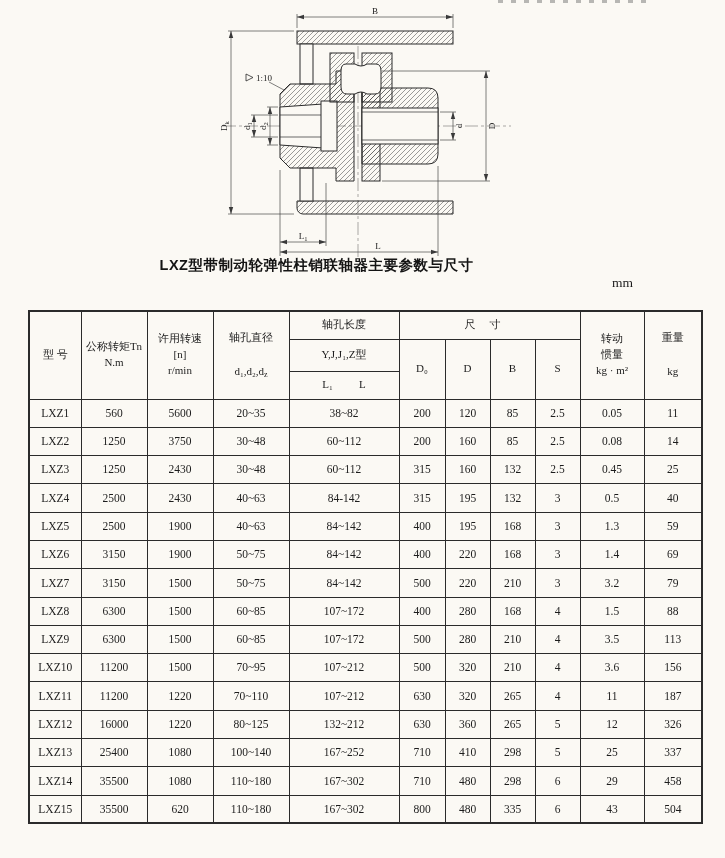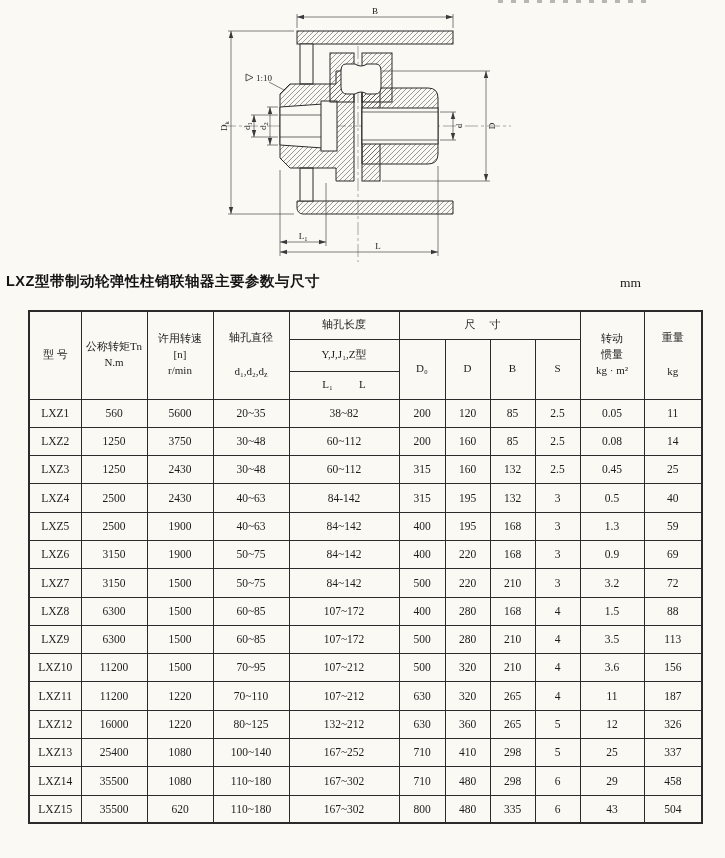--- a/index.html
+++ b/index.html
@@ -23,31 +23,31 @@
   
   .drawing{position:absolute;left:220px;top:0;}
   .drawing .dimtxt{
     font-family:"Liberation Serif","DejaVu Serif",serif;
     font-size:9px;fill:#222;font-style:normal;
   }
   .drawing .subtxt{font-size:6.5px;}
 
   
   .title-row{
-    position:absolute;left:0;top:272px;width:621px;
+    position:absolute;left:0;top:256px;width:621px;text-align:center;
   }
   .doc-title{
     display:inline-block;
     font-family:"Liberation Sans","DejaVu Sans",sans-serif;
     font-weight:bold;font-size:14.5px;letter-spacing:.5px;color:#141414;
     transform:translateX(6px);
   }
   .unit-label{
     position:absolute;left:612px;top:275px;
-    font-size:13.5px;color:#1c1c1c;margin-left:8px;
+    font-size:13.5px;color:#1c1c1c;
   }
 
   
   .spec-table{
     position:absolute;left:28px;top:310px;
     border-collapse:collapse;table-layout:fixed;
     width:673px;
     border:2px solid #2b2b2b;
   }
   .spec-table th,.spec-table td{
@@ -299,35 +299,35 @@
         <tr>
           <td>LXZ6</td>
           <td>3150</td>
           <td>1900</td>
           <td>50~75</td>
           <td>84~142</td>
           <td>400</td>
           <td>220</td>
           <td>168</td>
           <td>3</td>
-          <td>0.9</td>
+          <td>1.4</td>
           <td>69</td>
         </tr>
         <tr>
           <td>LXZ7</td>
           <td>3150</td>
           <td>1500</td>
           <td>50~75</td>
           <td>84~142</td>
           <td>500</td>
           <td>220</td>
           <td>210</td>
           <td>3</td>
           <td>3.2</td>
-          <td>72</td>
+          <td>79</td>
         </tr>
         <tr>
           <td>LXZ8</td>
           <td>6300</td>
           <td>1500</td>
           <td>60~85</td>
           <td>107~172</td>
           <td>400</td>
           <td>280</td>
           <td>168</td>

